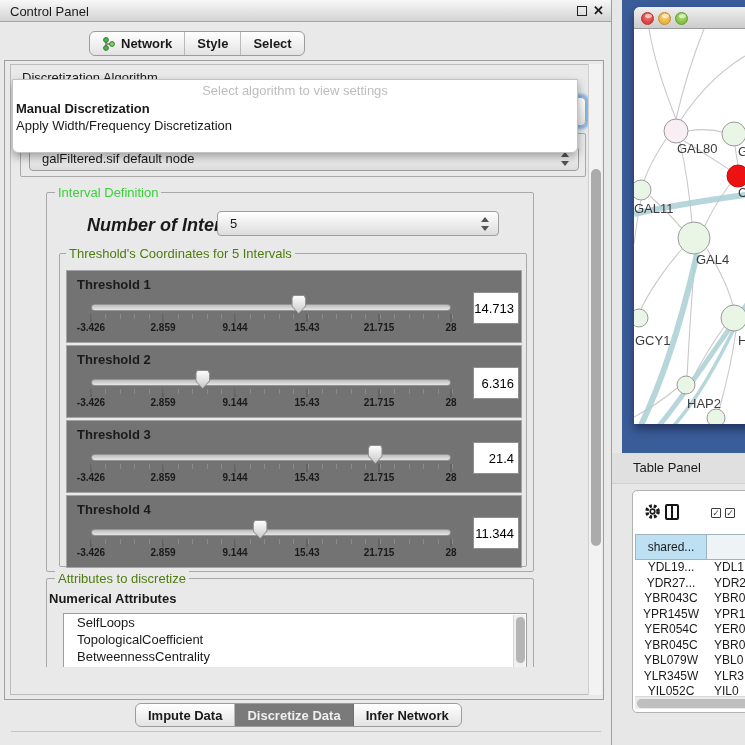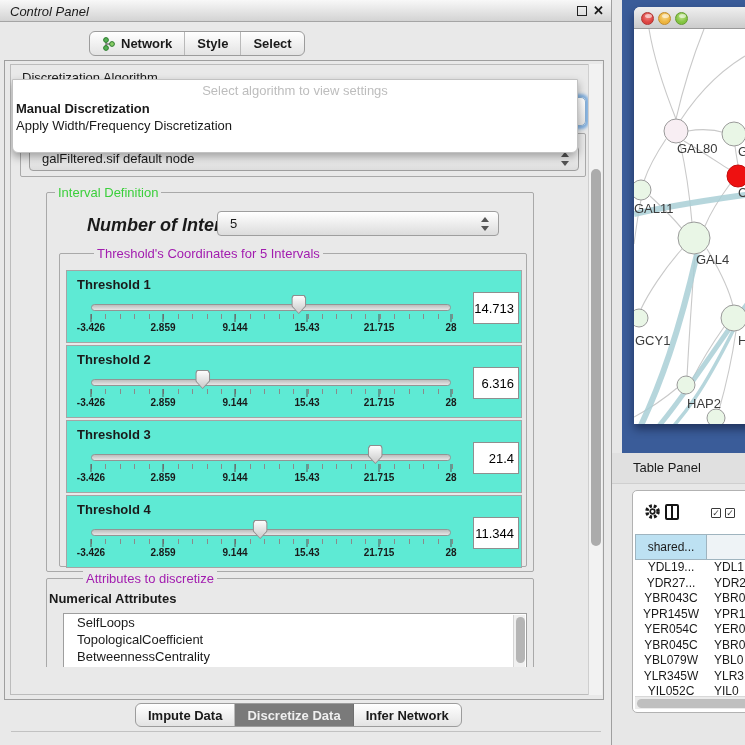--- a/index.html
+++ b/index.html
@@ -5,21 +5,21 @@
   * { margin:0; padding:0; box-sizing:border-box; }
   html,body { width:745px; height:745px; overflow:hidden; background:#e7e7e7;
     font-family:"Liberation Sans", sans-serif; color:#1a1a1a; }
   .abs { position:absolute; }
 
   
   #cp { position:absolute; left:0; top:0; width:612px; height:745px; background:#e9e9e9;
         border-right:1px solid #9f9f9f; box-shadow:3px 0 7px rgba(0,0,0,.25); }
   #cp-titlebar { position:absolute; left:0; top:0; width:100%; height:22px;
         background:linear-gradient(180deg,#f8f8f8,#d3d3d3); border-bottom:1px solid #a5a5a5; }
-  #cp-title { position:absolute; left:10px; top:4px; font-size:13px;font-style:italic; }
+  #cp-title { position:absolute; left:10px; top:4px; font-size:13px; }
   #float-btn { position:absolute; left:577px; top:6px; width:10px; height:10px; border:1.6px solid #222; background:transparent; }
   #close-btn { position:absolute; left:593px; top:3px; font-size:13px; font-weight:bold; }
 
   
   .seg-bar { position:absolute; display:flex; height:25px; border:1px solid #9c9c9c; border-radius:6px;
         overflow:hidden; background:linear-gradient(180deg,#ffffff,#e3e3e3); }
   .seg { display:flex; align-items:center; justify-content:center; font-size:13px; font-weight:bold;
         border-right:1px solid #b9b9b9; padding:0 12px; white-space:nowrap; }
   .seg:last-child { border-right:none; }
   .seg.sel { background:#7a7a7a; color:#efefef; border-right:1px solid #6f6f6f; }
@@ -32,42 +32,42 @@
 
   
   .vsb-track { position:absolute; background:#f2f2f2; border-left:1px solid #cfcfcf; }
   .sb-thumb { position:absolute; background:#ababab; border-radius:6px; }
 
   
   .group { position:absolute; border:1px solid #a9a9a9; border-radius:2px; }
   .group-title { position:absolute; top:-8px; left:8px; background:#e9e9e9; padding:0 3px;
         font-size:13px; white-space:nowrap; }
   .gt-green { color:#3ccf3c; }
-  .gt-blue { color:#a21caf;margin-left:28px; }
+  .gt-blue { color:#4d7c0f; }
 
   
   .combo { position:absolute; height:25px; border:1px solid #9e9e9e; border-radius:4px;
         background:linear-gradient(180deg,#ffffff,#dcdcdc); font-size:13px; }
   .combo-text { position:absolute; left:12px; top:4px; }
   .stepper { position:absolute; right:9px; top:4px; width:8px; height:16px; }
   .stepper:before, .stepper:after { content:""; position:absolute; left:0; border-left:4px solid transparent; border-right:4px solid transparent; }
   .stepper:before { top:1px; border-bottom:5px solid #555; }
   .stepper:after  { bottom:1px; border-top:5px solid #555; }
 
   
   #algo-popup { position:absolute; left:2px; top:15px; width:566px; height:74px; background:#fff;
         border:1px solid #c2c2c2; border-radius:0 0 6px 6px; box-shadow:0 4px 9px rgba(0,0,0,.35); z-index:30; }
   #popup-hint { position:absolute; left:0; top:3px; width:100%; text-align:center; color:#bdbdbd; font-size:13px; }
   .popup-item { position:absolute; left:3px; font-size:13px; white-space:nowrap; }
   #focus-combo { position:absolute; left:12px; top:33px; width:564px; height:29px; border-radius:5px;
         background:linear-gradient(180deg,#fff,#e4e4e4); border:1px solid #88aed2;
         box-shadow:0 0 3px 2.5px rgba(110,165,220,.85); z-index:5; }
 
   
-  .thr-box { position:absolute; left:6px; width:456px; height:73px; border:1px solid #a5a5a5; background:#5eead4; }
+  .thr-box { position:absolute; left:6px; width:456px; height:73px; border:1px solid #a5a5a5; background:#737373; }
   .thr-label { position:absolute; left:10px; top:6px; font-size:13px; font-weight:bold; }
   .thr-track { position:absolute; left:24px; top:33px; width:360px; height:7px; border:1px solid #949494;
         border-radius:4px; background:linear-gradient(180deg,#bdbdbd,#e6e6e6); }
   .rail { position:absolute; left:24px; width:360px; height:0; }
   .thumb { position:absolute; top:0; width:15px; height:19px; transform:translateX(-50%);
         background:#8e8e8e; clip-path:polygon(12% 0,88% 0,100% 14%,100% 58%,50% 100%,0 58%,0 14%); }
   .thumb-in { position:absolute; left:1px; top:1px; width:13px; height:17px;
         background:linear-gradient(180deg,#fdfdfd,#c9c9c9); clip-path:polygon(12% 0,88% 0,100% 14%,100% 58%,50% 100%,0 58%,0 14%); }
   .minor-ticks { position:absolute; left:24px; top:43px; width:362px; height:5px;
         background:repeating-linear-gradient(to right,#8a8a8a 0 1px,transparent 1px 14.44px); }

